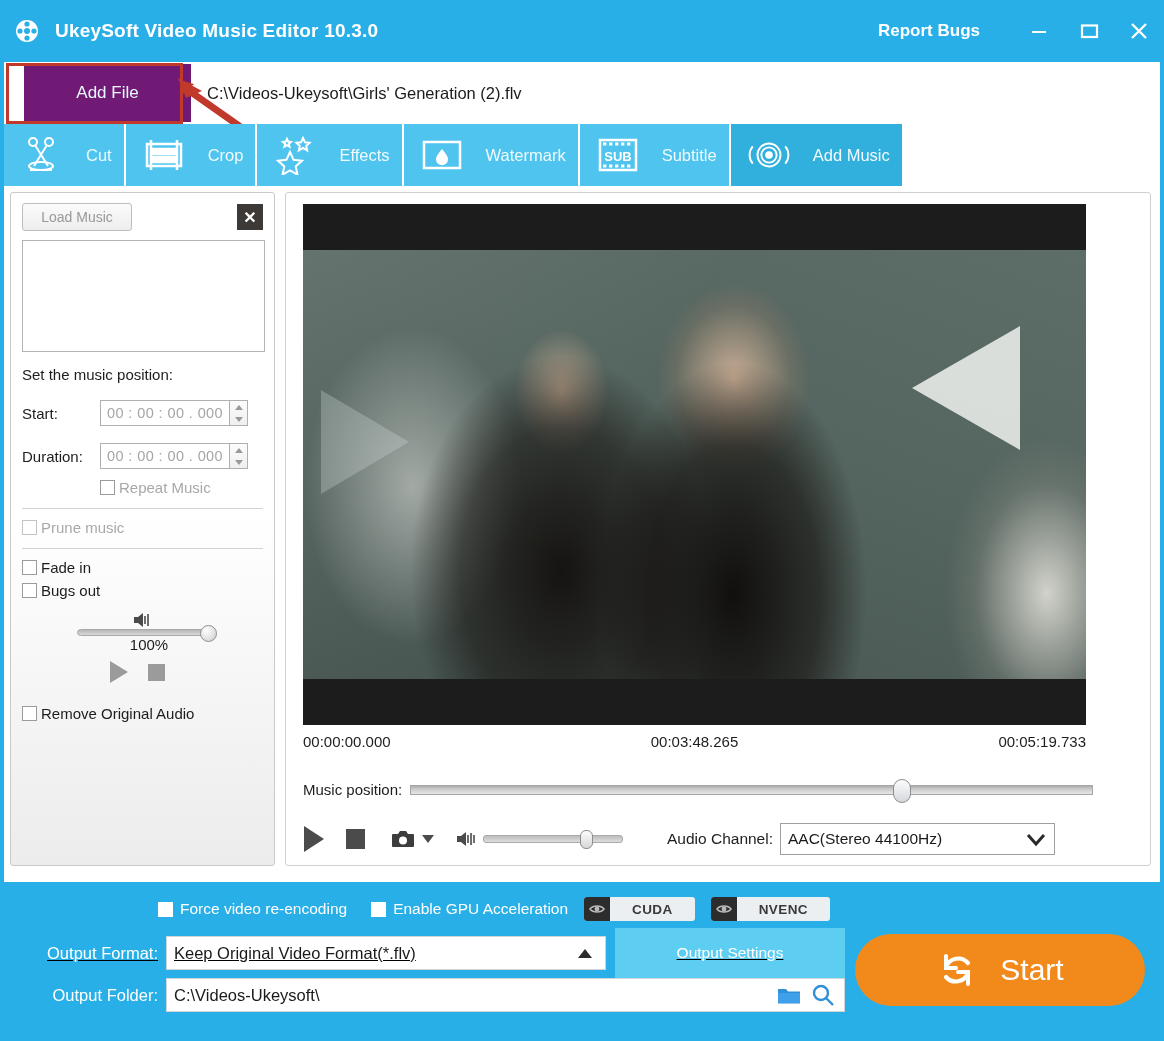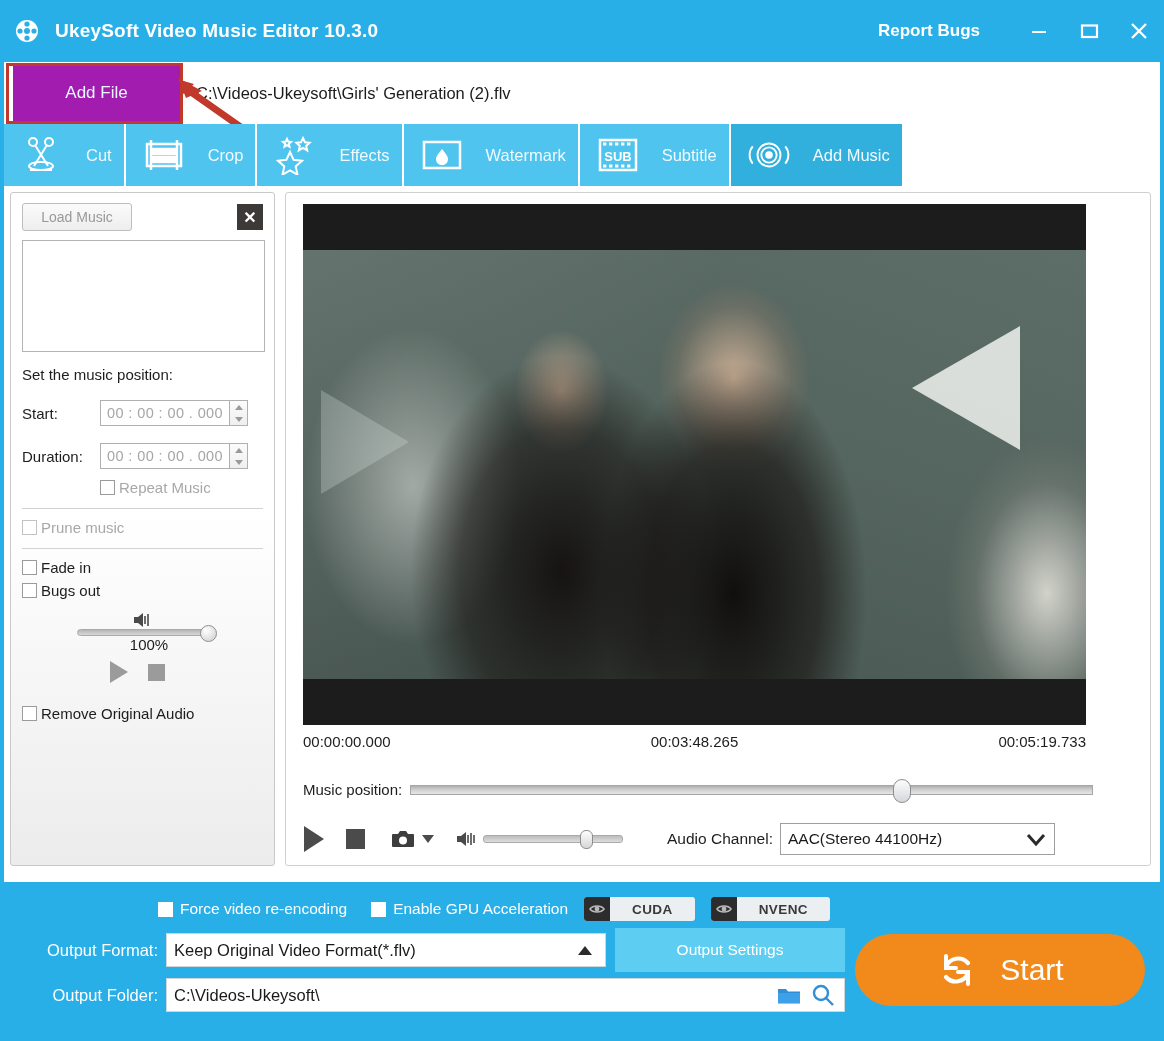--- a/index.html
+++ b/index.html
@@ -45,22 +45,22 @@
   }
   .winbtn svg { display: block; }
 
   
   .filerow {
     position: absolute; left: 4px; top: 62px; width: 1156px; height: 62px;
     background: #ffffff;
     display: flex; align-items: center;
   }
   .addfile-btn {
-    width: 167px; height: 58px; margin-left: 9px;
-    background: #a21caf;
+    width: 167px; height: 58px; margin-left: 20px;
+    background: #701a75;
     color: #e9f8ff; font-size: 17px;
     display: flex; align-items: center; justify-content: center;
     cursor: pointer;
     border: none;
     text-align: right;
   }
   .file-path {
     margin-left: 16px;
     color: #1b1b1b; font-size: 16.5px;
   }
@@ -358,42 +358,42 @@
   .gpu-nv {
     width: 26px; height: 24px; background: #2c2c2c;
     border-radius: 3px 0 0 3px;
     display: flex; align-items: center; justify-content: center;
     color: #bdbdbd;
   }
   .gpu-text { padding: 0 22px; font-size: 13.5px; font-weight: bold; color: #3a3a3a; letter-spacing: .4px; }
 
   .of-row {
     position: absolute; left: 38px; top: 46px;
-    display: flex; align-items: center;
+    display: flex; align-items: center; text-decoration: underline;
   }
   .of-label { color: #ffffff; font-size: 16.5px; width: 120px; text-align: right; flex: none; }
   .of-select {
     margin-left: 8px; width: 440px; height: 34px;
     background: #ffffff; border: 1px solid #cfd6da;
     display: flex; align-items: center;
     font-size: 16.5px; color: #1a1a1a; padding-left: 7px;
     cursor: pointer;
   }
   .of-arrow {
     margin-left: auto; width: 40px; height: 32px;
     display: flex; align-items: center; justify-content: center;
   }
   .caret-up {
     width: 0; height: 0;
     border-left: 7px solid transparent;
     border-right: 7px solid transparent;
     border-bottom: 9px solid #2b2b2b;
   }
   .out-settings {
-    margin-left: 9px; width: 230px; height: 44px;
+    margin-left: 9px; width: 230px; height: 50px;
     background: #5ecdf2; color: #ffffff; font-size: 15.5px;
     display: flex; align-items: center; justify-content: center;
     cursor: pointer; border: none;
   }
 
   .ofd-row {
     position: absolute; left: 38px; top: 96px;
     display: flex; align-items: center;
   }
   .ofd-input {

